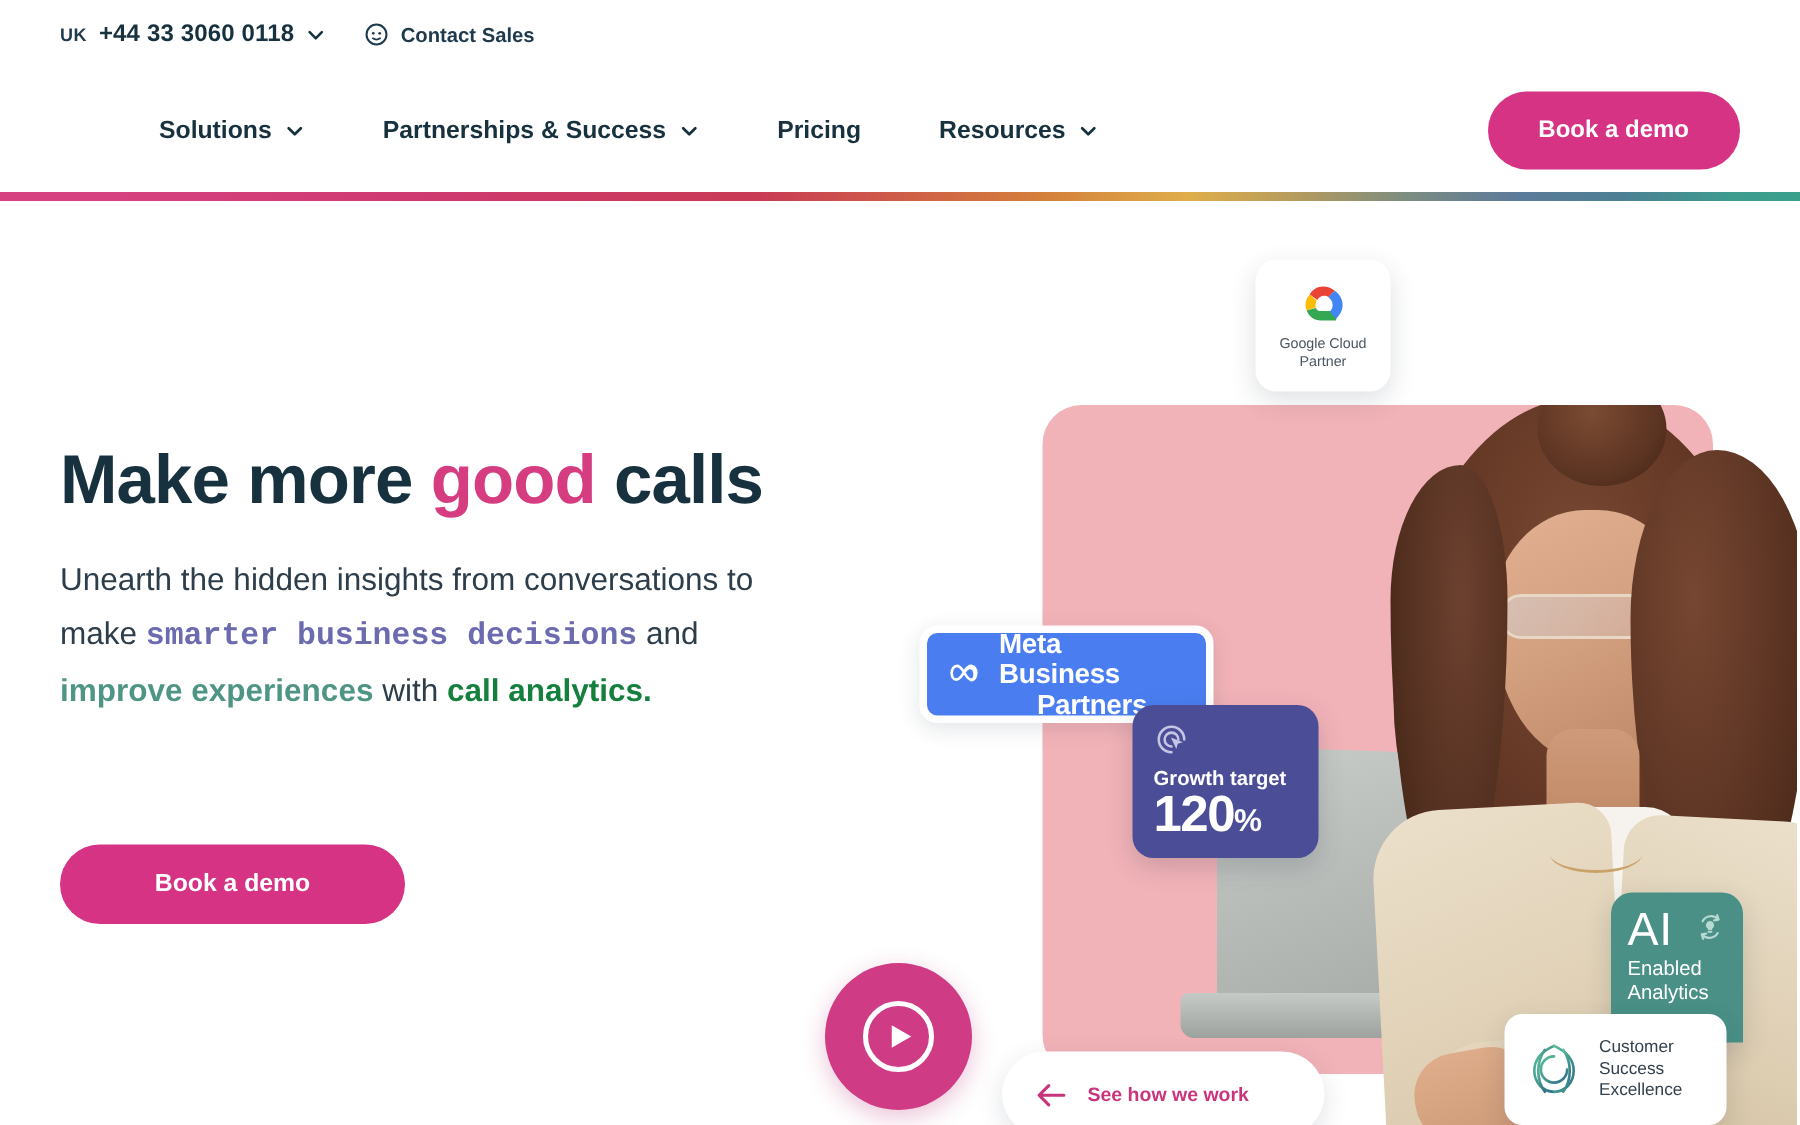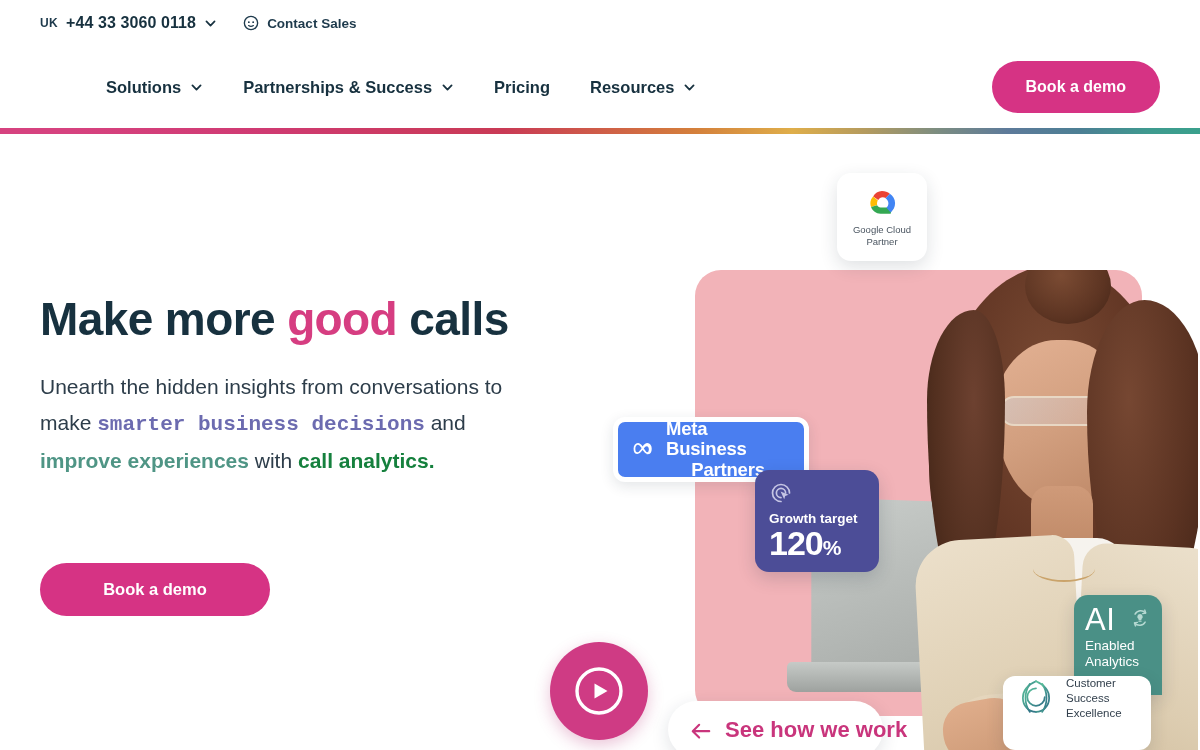--- a/index.html
+++ b/index.html
@@ -35,21 +35,21 @@
 
   
   .mainnav {
     position: absolute; top: 46px; left: 0; width: 1200px; height: 82px;
     display: flex; align-items: center; padding: 0 40px; background: #fff;
   }
   .logo { display: flex; align-items: center; gap: 9px; cursor: pointer; }
   .logo-mark { width: 38px; height: 30px; display:block; }
   .logo-word { font-size: 30px; font-weight: 700; color: #17313f; letter-spacing: -0.4px; }
 
-  .navlinks { display: flex; gap: 0; margin-left: 46px; }
+  .navlinks { display: flex; gap: 12px; margin-left: 46px; }
   .navlink {
     display: flex; align-items: center; gap: 9px;
     font-size: 16.5px; font-weight: 700; color: #17313f;
     padding: 0 20px; cursor: pointer; text-decoration: none; white-space: nowrap;
   }
   .btn-demo {
     margin-left: auto;
     background: #d63384;
     color: #fff; border: none; border-radius: 40px;
     font-family: inherit; font-size: 16px; font-weight: 700;
@@ -214,40 +214,40 @@
     left: 534px; top: 406px; width: 88px; height: 100px;
     background: #4a9086; border-radius: 14px 14px 0 14px; padding: 10px 11px;
     box-shadow: 0 6px 18px rgba(25,40,60,.16);
   }
   .ai-big { color:#fff; font-size: 31px; font-weight: 400; line-height: .95; letter-spacing: .5px; }
   .ai-sub { color:#fff; font-size: 13.5px; font-weight: 400; line-height: 1.18; margin-top: 4px; }
 
   .badge-cse {
     left: 463px; top: 487px; width: 148px; height: 74px; background: #fff;
     border-radius: 12px; box-shadow: 0 6px 18px rgba(25,40,60,.14);
-    display: flex; align-items: flex-start; gap: 9px; padding: 0 12px;
+    display: flex; align-items: center; gap: 9px; padding: 0 12px;
   }
   .cse-text { font-size: 11.5px; line-height: 1.3; color: #33404d; }
 
   .play-btn {
     position: absolute; left: 10px; top: 453px; width: 98px; height: 98px;
     border-radius: 50%; background: #cf3b84; border: none; cursor: pointer;
     display: flex; align-items: center; justify-content: center;
     box-shadow: 0 5px 16px rgba(180,40,110,.28);
   }
 
   .pill-work {
     position: absolute; left: 128px; top: 512px; width: 215px; height: 57px;
     background: #fff; border-radius: 40px; border: none; cursor: pointer;
     display: flex; align-items: center; gap: 13px; padding: 0 22px;
     box-shadow: 0 5px 18px rgba(25,40,60,.13);
     font-family: inherit;
   }
   .pill-work span {
-    color: #c9357c; font-size: 22px; font-weight: 700; white-space: nowrap;
+    color: #c9357c; font-size: 13px; font-weight: 700; white-space: nowrap;
   }
 </style>
 </head>
 <body>
 
 <div class="page">
 
   <div class="topbar">
     <div class="topbar-left">
 

